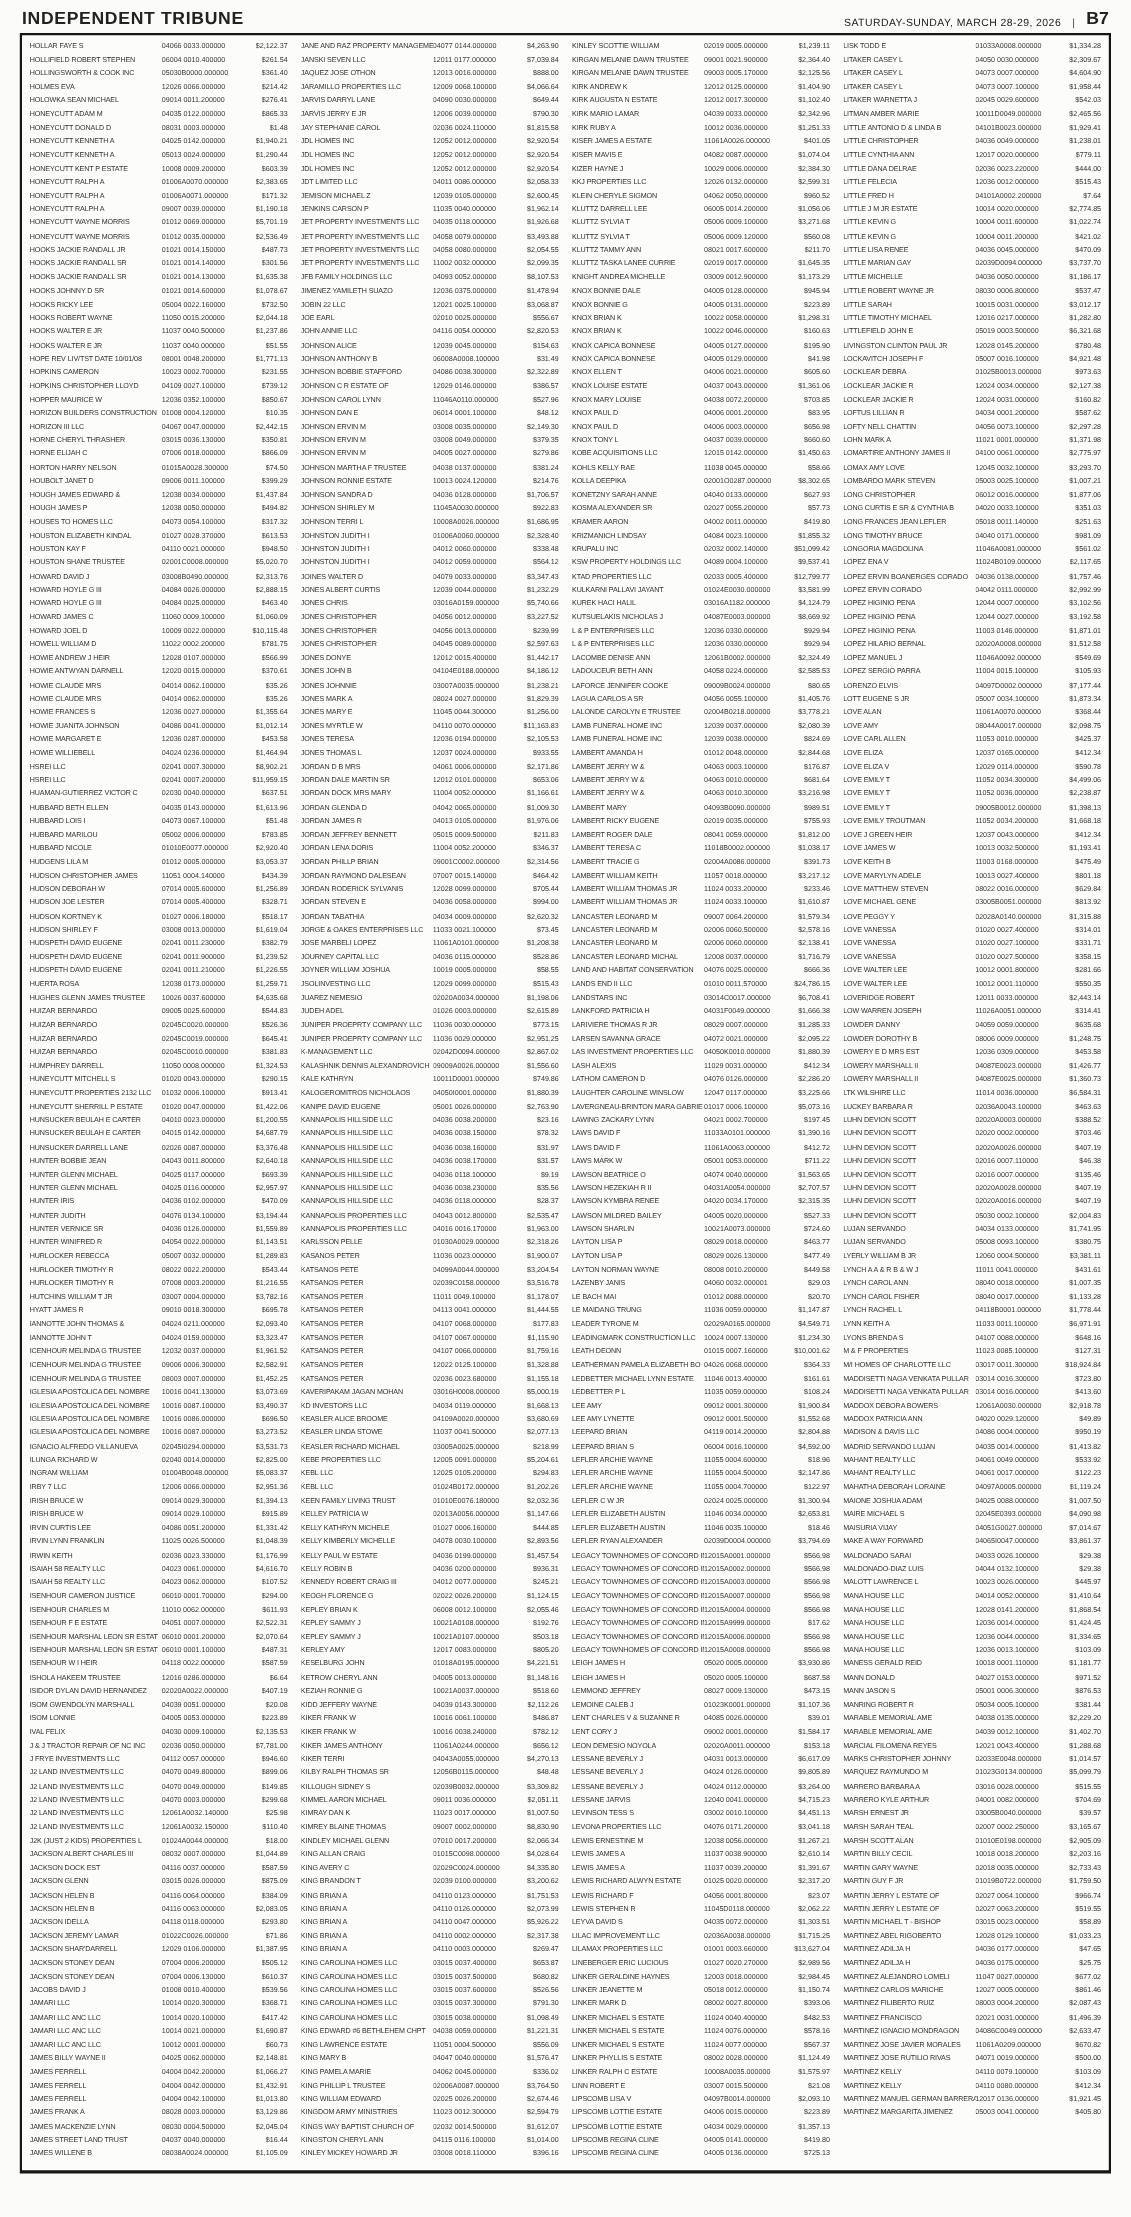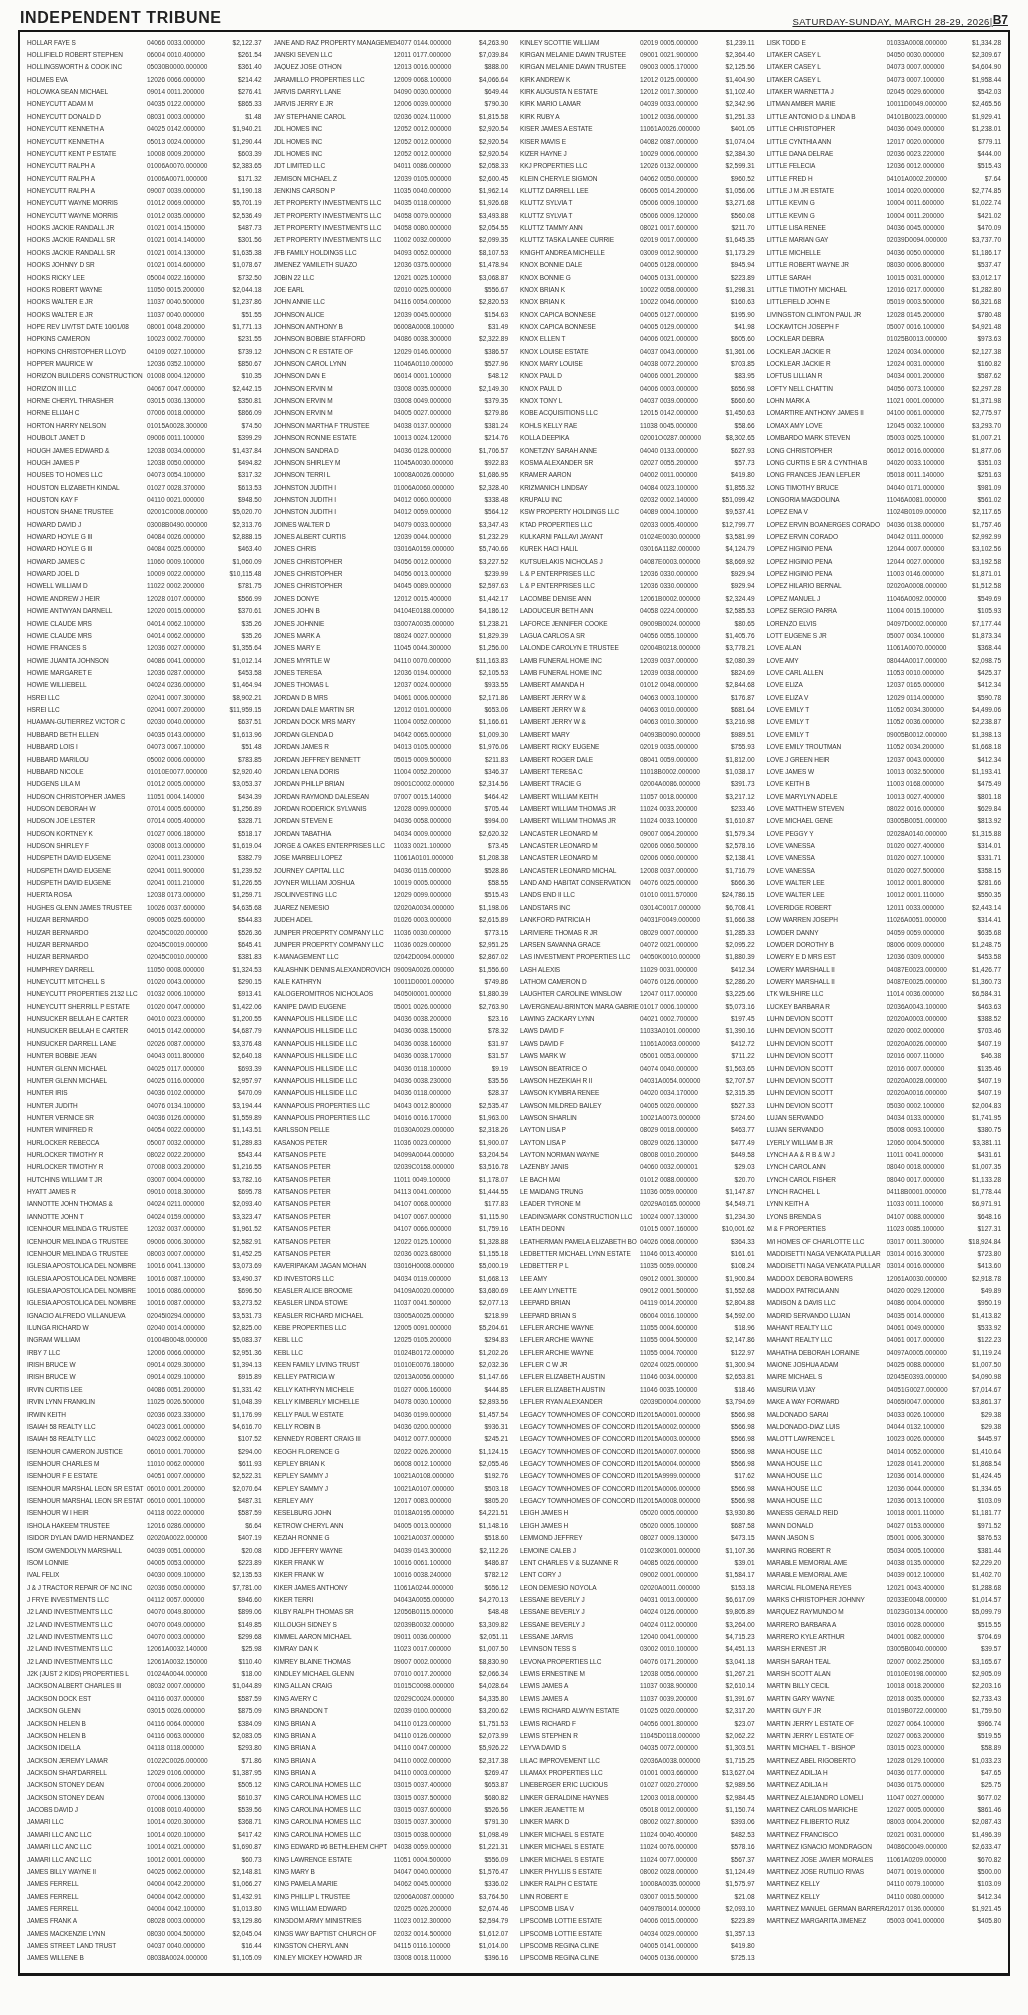--- a/index.html
+++ b/index.html
@@ -12,24 +12,24 @@
     overflow:hidden;
   }
   .masthead{
     display:flex;justify-content:space-between;align-items:flex-end;
     padding:9px 20px 3px 20px;
   }
   .paper-name{
     font-size:16px;font-weight:bold;letter-spacing:.6px;color:#222;
   }
   .edition{
-    font-size:9.5px;letter-spacing:.4px;color:#222;display:flex;align-items:flex-end;gap:0;text-decoration:underline;
+    font-size:9.5px;letter-spacing:.4px;color:#222;display:flex;align-items:flex-end;gap:10px;
   }
   .edition .sep{color:#444;font-weight:normal;}
-  .edition .pageno{font-weight:bold;font-size:12px;letter-spacing:0;}
+  .edition .pageno{font-weight:bold;font-size:16px;letter-spacing:0;}
   .listing-box{
     margin:0 18px;
     border:2px solid #161616;
     border-bottom-width:3px;
     height:1946px;
     box-sizing:border-box;
     padding:4px 7px 4px 7px;
     background:#fcfcfa;
   }
   .grid{

